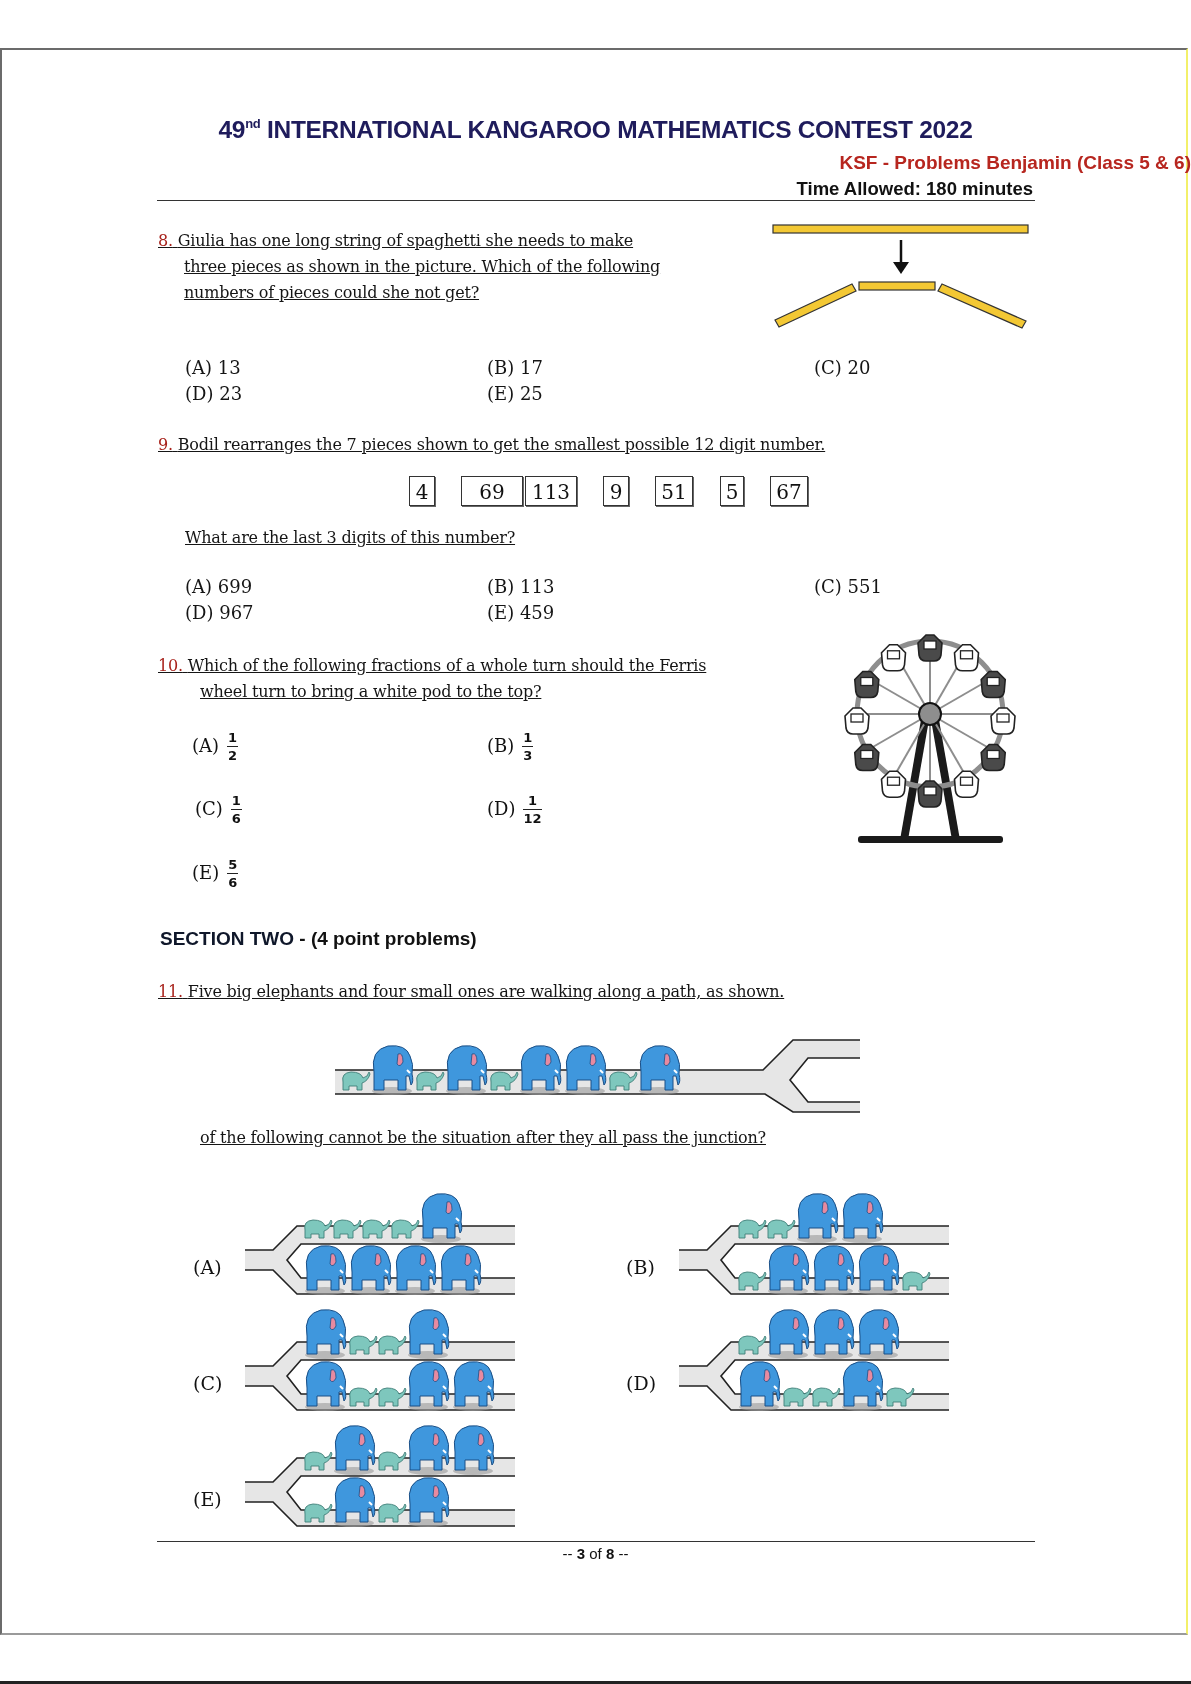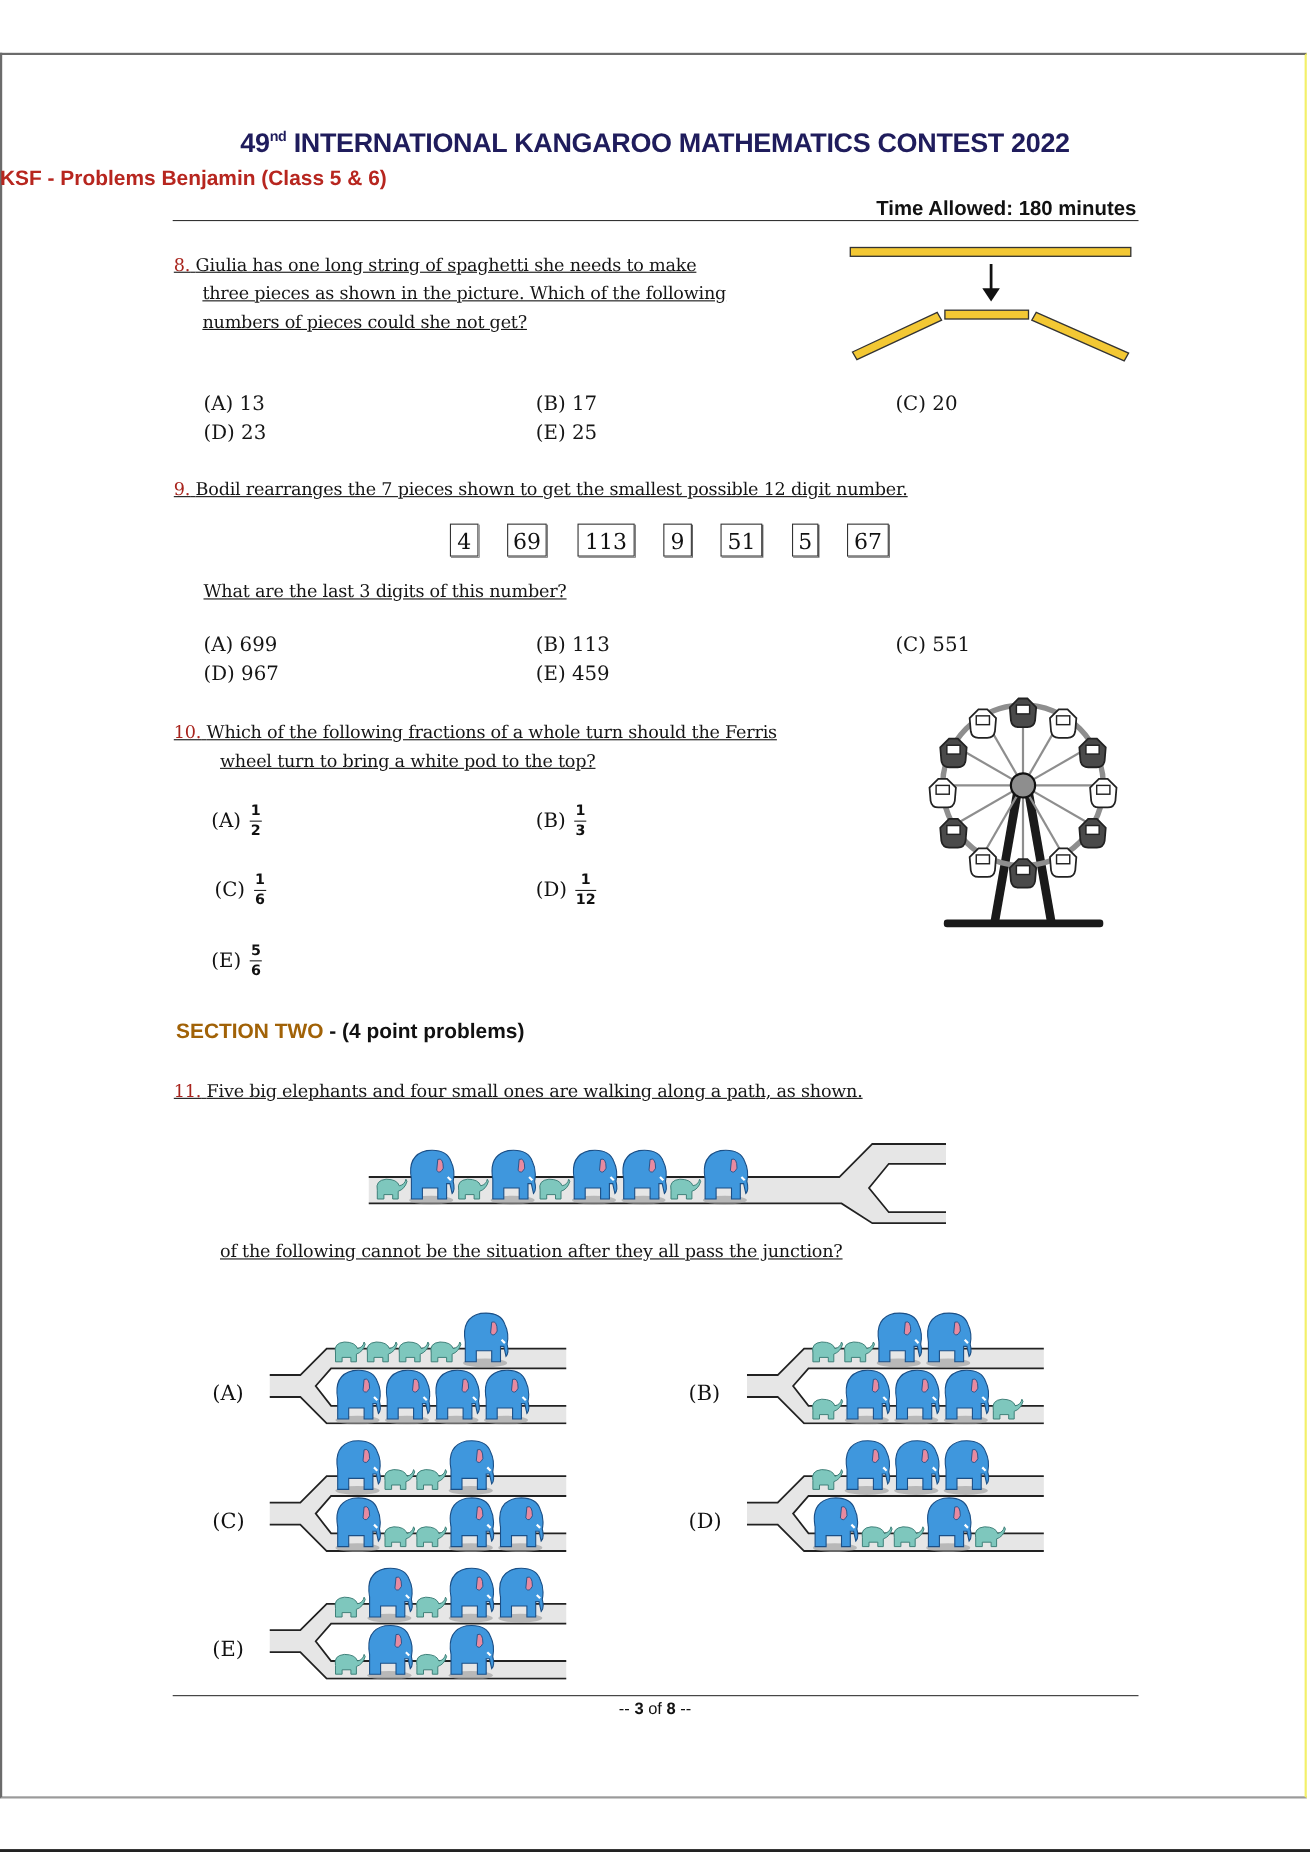--- a/index.html
+++ b/index.html
@@ -2,28 +2,28 @@
 <html><head>
 <meta charset="utf-8">
 <style>
   html, body { margin: 0; padding: 0; background: #ffffff; }
   body { width: 1191px; height: 1684px; position: relative; overflow: hidden; font-family: "DejaVu Serif", serif; color: #111; }
   .frame { position: absolute; left: 0; top: 48px; width: 1188px; height: 1587px; border-top: 2px solid #6b6b6b; border-left: 2px solid #6b6b6b; border-bottom: 2px solid #9a9a9a; border-right: 2px solid #f3f06a; box-sizing: border-box; }
   .bottom-bar { position: absolute; left: 0; top: 1681px; width: 1191px; height: 3px; background: #222; }
   .abs { position: absolute; }
   .title { left: 0; width: 1191px; text-align: center; top: 116px; font-family: "Liberation Sans", sans-serif; font-weight: bold; font-size: 24.5px; color: #1f1c5c; letter-spacing: -0.3px; }
   .title sup { font-size: 13px; vertical-align: 10px; }
-  .subtitle { left: 0; width: 1191px; text-align: left; top: 152px; font-family: "Liberation Sans", sans-serif; font-weight: bold; font-size: 19px; color: #b7261f; }
+  .subtitle { left: 0; width: 1191px; text-align: right; top: 152px; font-family: "Liberation Sans", sans-serif; font-weight: bold; font-size: 19px; color: #b7261f; }
   .time { right: 158px; top: 178px; font-family: "Liberation Sans", sans-serif; font-weight: bold; font-size: 18.5px; color: #111; }
   .hr { position: absolute; left: 157px; width: 878px; height: 0; border-top: 1.6px solid #333; }
   .qtext { font-size: 16px; line-height: 26px; color: #151515; letter-spacing: -0.2px; text-decoration: underline; }
   .qnum { color: #a8231c; }
   .opt { font-size: 18px; position: absolute; color: #151515; }
   .sec { left: 160px; top: 928px; font-family: "Liberation Sans", sans-serif; font-weight: bold; font-size: 19px; }
-  .sec .sec-t { color: #a16207; }
+  .sec .sec-t { color: #0f172a; }
   .piece { position: absolute; top: 476px; height: 30px; border: 1.4px solid #333; box-shadow: 1px 1px 0 #666; font-family: "DejaVu Serif", serif; font-size: 20px; text-align: center; line-height: 30px; box-sizing: border-box; }
   .frac { display: inline-block; vertical-align: middle; text-align: center; font-family: "DejaVu Sans", sans-serif; font-weight: bold; font-size: 13px; line-height: 14px; margin-left: 8px; }
   .frac .n { display: block; border-bottom: 1.5px solid #222; padding: 0 1px 1px; }
   .frac .d { display: block; padding-top: 2px; }
   .fopt { position: absolute; font-size: 18px; }
   .footer { left: 0; width: 1191px; text-align: center; top: 1545px; font-family: "Liberation Sans", sans-serif; font-size: 15px; }
   .footer b { font-weight: bold; }
   .lbl { position: absolute; font-size: 19px; }
 </style>
 </head>
@@ -53,21 +53,21 @@
   <polygon points="172,66 256,103 252,110 168,73" fill="#f3c834" stroke="#333" stroke-width="1.2"></polygon>
 </svg>
 <div class="opt" style="left:185px; top:357px">(A) 13</div>
 <div class="opt" style="left:487px; top:357px">(B) 17</div>
 <div class="opt" style="left:814px; top:357px">(C) 20</div>
 <div class="opt" style="left:185px; top:383px">(D) 23</div>
 <div class="opt" style="left:487px; top:383px">(E) 25</div>
 
 <div class="abs qtext" style="left:158px; top:432px; white-space:nowrap;"><span class="qnum">9.</span> <span>Bodil rearranges the 7 pieces shown to get the smallest possible 12 digit number.</span></div>
 <div class="piece" style="left:409px; width:26px;">4</div>
-<div class="piece" style="left:461px; width:36px;">69</div>
+<div class="piece" style="left:461px; width:62px;">69</div>
 <div class="piece" style="left:525px; width:52px;">113</div>
 <div class="piece" style="left:603px; width:26px;">9</div>
 <div class="piece" style="left:655px; width:38px;">51</div>
 <div class="piece" style="left:720px; width:24px;">5</div>
 <div class="piece" style="left:770px; width:38px;">67</div>
 <div class="abs qtext" style="left:185px; top:525px;">What are the last 3 digits of this number?</div>
 <div class="opt" style="left:185px; top:576px">(A) 699</div>
 <div class="opt" style="left:487px; top:576px">(B) 113</div>
 <div class="opt" style="left:814px; top:576px">(C) 551</div>
 <div class="opt" style="left:185px; top:602px">(D) 967</div>

